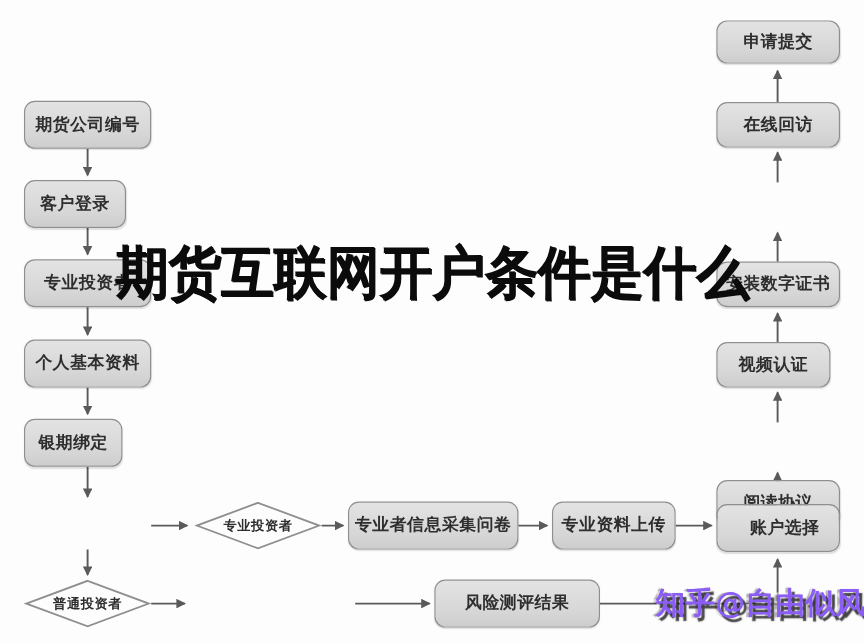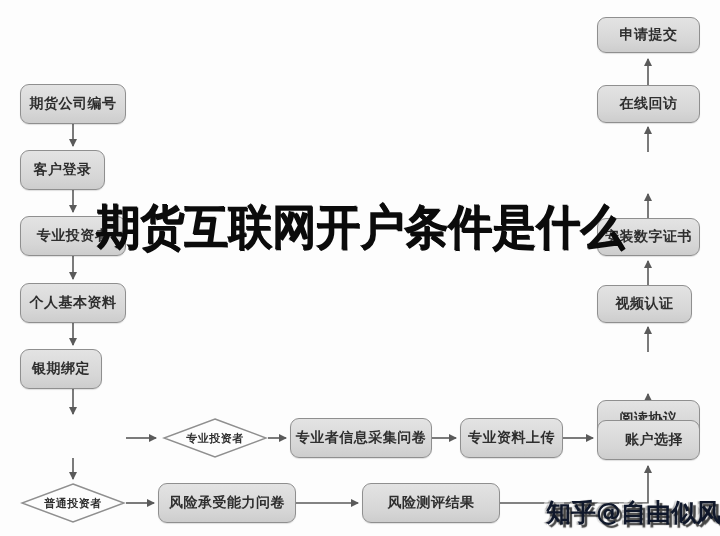--- a/index.html
+++ b/index.html
@@ -29,24 +29,23 @@
   }
   .big-title{
     position:absolute;left:92px;top:198px;width:536px;z-index:5;
     text-align:center;color:#0b0b0b;font-weight:900;font-size:44px;
     letter-spacing:0px;white-space:nowrap;
     transform:scaleY(1.08);
     text-shadow:1px 1px 0 #0b0b0b;
   }
   .watermark{
     position:absolute;left:546px;top:486px;z-index:6;
-    color:#0f172a;font-weight:bold;font-size:25px;white-space:nowrap;
+    color:#8b5cf6;font-weight:bold;font-size:25px;white-space:nowrap;
     text-shadow:3px 3px 1px rgba(35,35,35,0.85), -5px -2px 0 rgba(255,255,255,0.55), -2px 0 1px rgba(60,60,60,0.4);
     letter-spacing:0px;
-    margin-top:10px;
   }
 </style>
 </head>
 <body>
 
 <div class="stage">
 
   <svg class="arrows" width="720" height="536" viewBox="0 0 720 536">
     <defs>
       <marker id="ah" markerWidth="9" markerHeight="8" refX="7" refY="4" orient="auto" markerUnits="userSpaceOnUse">
@@ -95,21 +94,20 @@
   <div class="diamond" style="left:20px;top:483px;width:106px;height:40px;">
     <svg width="106" height="40" viewBox="0 0 106 40">
       <polygon points="53,1 104,20 53,39 2,20" fill="#fdfdfd" stroke="#8f8f8f" stroke-width="1.5"></polygon>
     </svg>
     <span class="lbl">普通投资者</span>
   </div>
 
   <div class="node" style="left:290px;top:418px;width:142px;height:40px;">专业者信息采集问卷</div>
   <div class="node" style="left:460px;top:418px;width:103px;height:40px;">专业资料上传</div>
 
-  <div class="node" style="left:158px;top:483px;width:138px;height:40px;">风险承受能力问卷</div>
   <div class="node" style="left:362px;top:483px;width:138px;height:40px;text-align:center;">风险测评结果</div>
 
   <div class="node" style="left:597px;top:17px;width:103px;height:36px;">申请提交</div>
   <div class="node" style="left:597px;top:85px;width:103px;height:38px;">在线回访</div>
   <div class="node" style="left:597px;top:218px;width:103px;height:38px;">安装数字证书</div>
   <div class="node" style="left:597px;top:285px;width:95px;height:38px;">视频认证</div>
   <div class="node" style="left:597px;top:352px;width:103px;height:38px;margin-top:48px;">阅读协议</div>
   <div class="node" style="left:597px;top:420px;width:103px;height:40px;padding-left:11px;">账户选择</div>
 
   <div class="big-title">期货互联网开户条件是什么</div>

